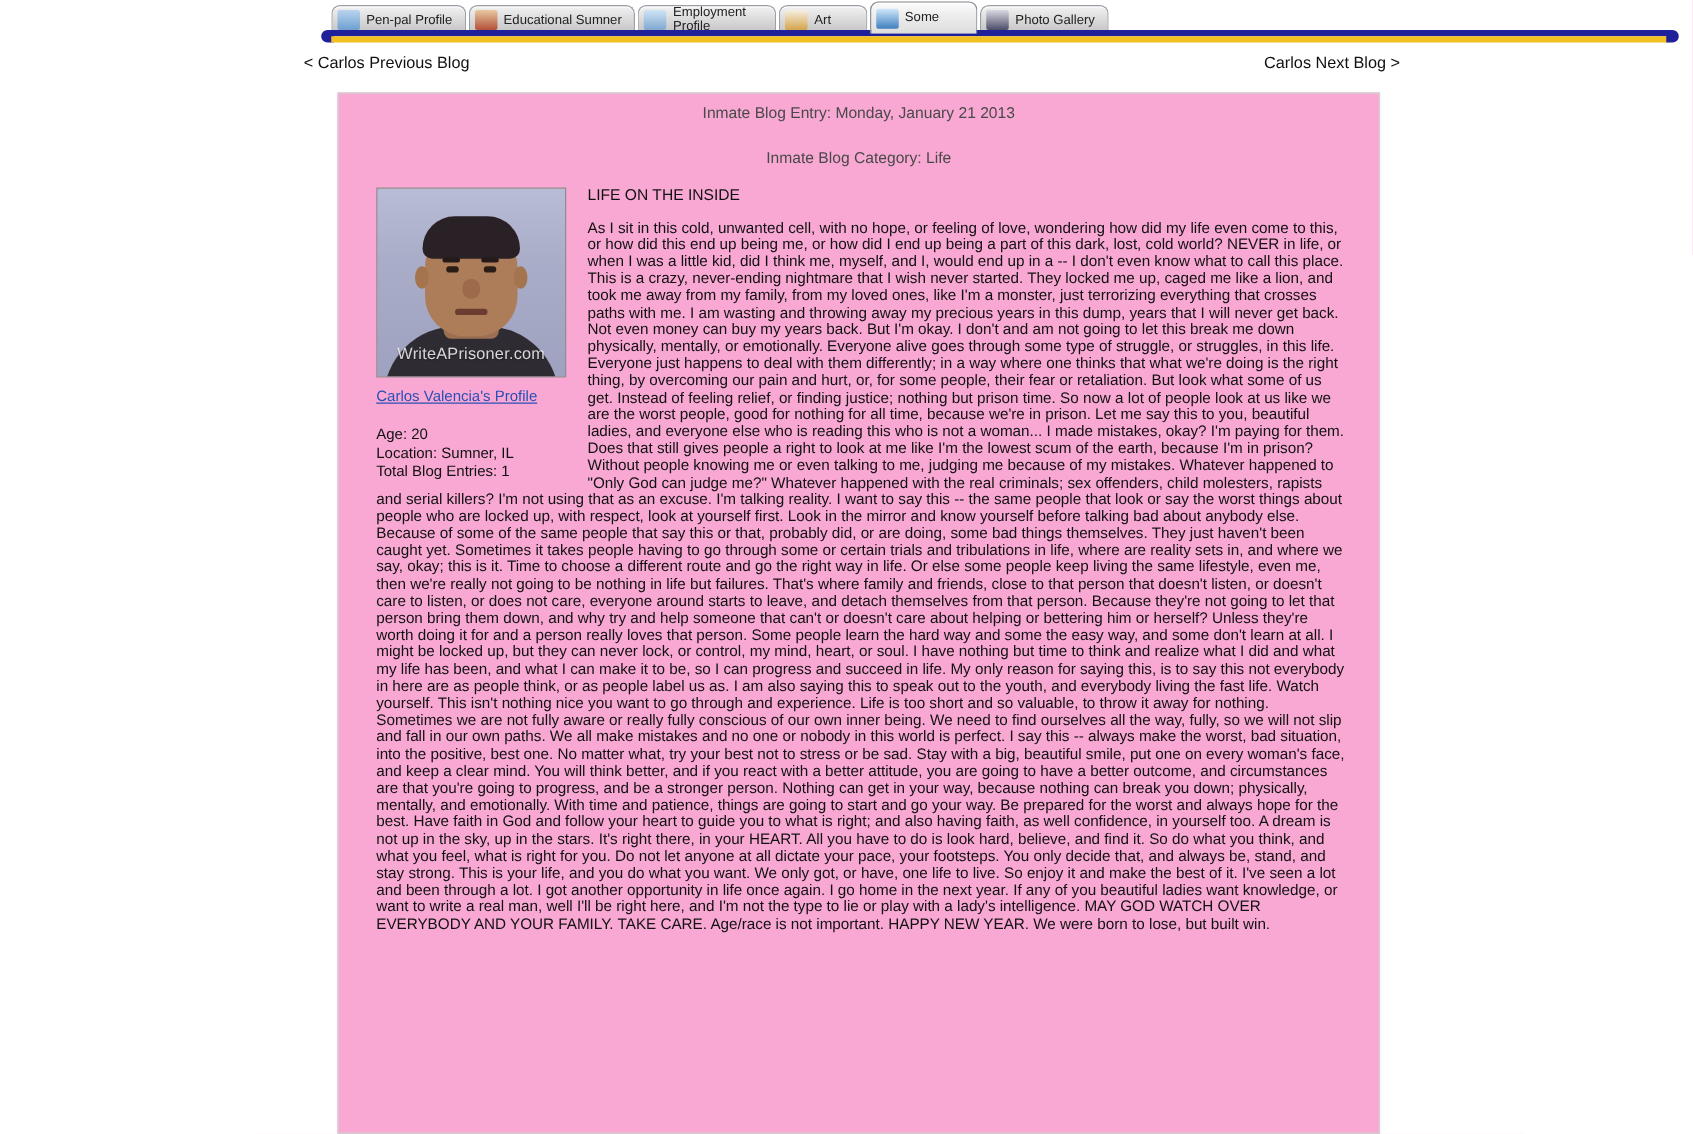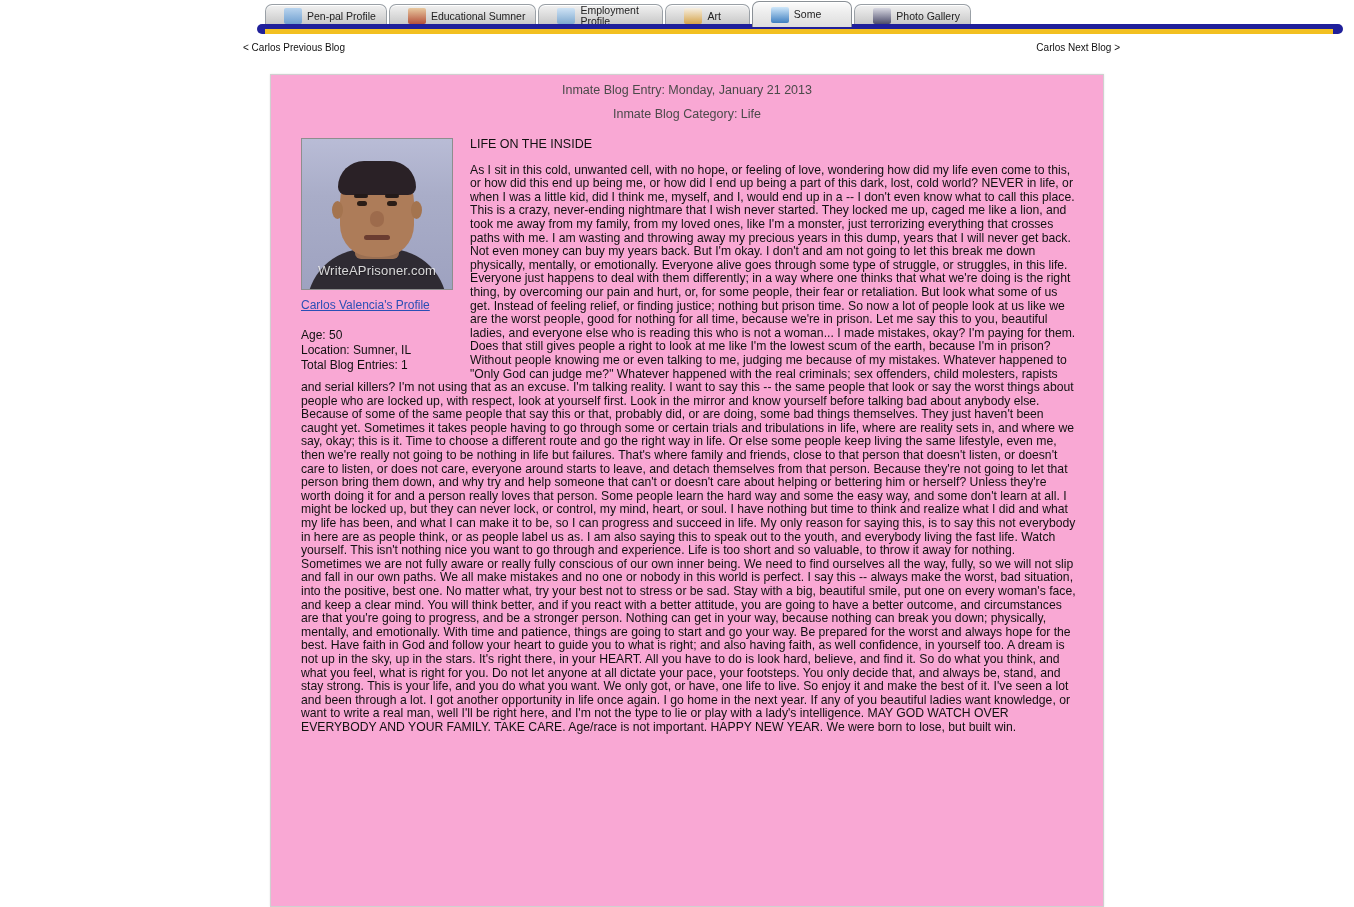--- a/index.html
+++ b/index.html
@@ -30,21 +30,21 @@
     display: flex;
     align-items: flex-end;
     height: 27px;
   }
   .tab {
     position: relative;
     height: 22px;
     margin-right: 2px;
     display: flex;
     align-items: center;
-    padding: 0 10px 0 18px;
+    padding: 0 10px 0 4px;
     border: 1px solid #9aa0a6;
     border-bottom: none;
     border-radius: 7px 7px 0 0;
     background: linear-gradient(to bottom, #f2f2f2 0%, #dcdcdc 45%, #c2c2c2 100%);
     color: #222;
     font-size: 10.5px;
     line-height: 11px;
     white-space: nowrap;
     box-shadow: inset 0 1px 0 #ffffff;
   }
@@ -110,21 +110,21 @@
   
   .navrow {
     position: absolute;
     left: 0;
     top: 42px;
     width: 1354px;
     height: 20px;
   }
   .navlink {
     position: absolute;
-    font-size: 10px;
+    font-size: 13px;
     color: #111;
     text-decoration: none;
     cursor: pointer;
   }
   .navlink.prev { left: 243px; top: 0; }
   .navlink.next { right: 234px; top: 0; }
 
   
   .card {
     position: absolute;
@@ -137,21 +137,21 @@
     box-shadow: 0 0 2px rgba(0,0,0,0.10);
     box-sizing: border-box;
   }
   .entry-head {
     text-align: center;
     color: #4a4a4a;
     font-size: 12.5px;
     margin-top: 8px;
   }
   .entry-head .line1 { margin-top: 6px; }
-  .entry-head .line2 { margin-top: 10px; }
+  .entry-head .line2 { margin-top: 22px; }
 
   .body-area {
     position: relative;
     margin-top: 16px;
     padding: 0 25px 0 30px;
   }
 
   .profile-col {
     float: left;
     width: 155px;
@@ -373,21 +373,21 @@
         <div class="mug-eye-l"></div>
         <div class="mug-eye-r"></div>
         <div class="mug-nose"></div>
         <div class="mug-mouth"></div>
         <div class="mug-watermark">WriteAPrisoner.com</div>
       </div>
 
       <a class="profile-link">Carlos Valencia's Profile</a>
 
       <div class="meta">
-        <div>Age: 50</div>
+        <div>Age: 20</div>
         <div>Location: Sumner, IL</div>
         <div>Total Blog Entries: 1</div>
       </div>
     </div>
 
     <div class="article">
       <p class="title">LIFE ON THE INSIDE</p>
       <p>As I sit in this cold, unwanted cell, with no hope, or feeling of love, wondering how did my life even come to this, or how did this end up being me, or how did I end up being a part of this dark, lost, cold world? NEVER in life, or when I was a little kid, did I think me, myself, and I, would end up in a -- I don't even know what to call this place. This is a crazy, never-ending nightmare that I wish never started. They locked me up, caged me like a lion, and took me away from my family, from my loved ones, like I'm a monster, just terrorizing everything that crosses paths with me. I am wasting and throwing away my precious years in this dump, years that I will never get back. Not even money can buy my years back. But I'm okay. I don't and am not going to let this break me down physically, mentally, or emotionally. Everyone alive goes through some type of struggle, or struggles, in this life. Everyone just happens to deal with them differently; in a way where one thinks that what we're doing is the right thing, by overcoming our pain and hurt, or, for some people, their fear or retaliation. But look what some of us get. Instead of feeling relief, or finding justice; nothing but prison time. So now a lot of people look at us like we are the worst people, good for nothing for all time, because we're in prison. Let me say this to you, beautiful ladies, and everyone else who is reading this who is not a woman... I made mistakes, okay? I'm paying for them. Does that still gives people a right to look at me like I'm the lowest scum of the earth, because I'm in prison? Without people knowing me or even talking to me, judging me because of my mistakes. Whatever happened to "Only God can judge me?" Whatever happened with the real criminals; sex offenders, child molesters, rapists and serial killers? I'm not using that as an excuse. I'm talking reality. I want to say this -- the same people that look or say the worst things about people who are locked up, with respect, look at yourself first. Look in the mirror and know yourself before talking bad about anybody else. Because of some of the same people that say this or that, probably did, or are doing, some bad things themselves. They just haven't been caught yet. Sometimes it takes people having to go through some or certain trials and tribulations in life, where are reality sets in, and where we say, okay; this is it. Time to choose a different route and go the right way in life. Or else some people keep living the same lifestyle, even me, then we're really not going to be nothing in life but failures. That's where family and friends, close to that person that doesn't listen, or doesn't care to listen, or does not care, everyone around starts to leave, and detach themselves from that person. Because they're not going to let that person bring them down, and why try and help someone that can't or doesn't care about helping or bettering him or herself? Unless they're worth doing it for and a person really loves that person. Some people learn the hard way and some the easy way, and some don't learn at all. I might be locked up, but they can never lock, or control, my mind, heart, or soul. I have nothing but time to think and realize what I did and what my life has been, and what I can make it to be, so I can progress and succeed in life. My only reason for saying this, is to say this not everybody in here are as people think, or as people label us as. I am also saying this to speak out to the youth, and everybody living the fast life. Watch yourself. This isn't nothing nice you want to go through and experience. Life is too short and so valuable, to throw it away for nothing. Sometimes we are not fully aware or really fully conscious of our own inner being. We need to find ourselves all the way, fully, so we will not slip and fall in our own paths. We all make mistakes and no one or nobody in this world is perfect. I say this -- always make the worst, bad situation, into the positive, best one. No matter what, try your best not to stress or be sad. Stay with a big, beautiful smile, put one on every woman's face, and keep a clear mind. You will think better, and if you react with a better attitude, you are going to have a better outcome, and circumstances are that you're going to progress, and be a stronger person. Nothing can get in your way, because nothing can break you down; physically, mentally, and emotionally. With time and patience, things are going to start and go your way. Be prepared for the worst and always hope for the best. Have faith in God and follow your heart to guide you to what is right; and also having faith, as well confidence, in yourself too. A dream is not up in the sky, up in the stars. It's right there, in your HEART. All you have to do is look hard, believe, and find it. So do what you think, and what you feel, what is right for you. Do not let anyone at all dictate your pace, your footsteps. You only decide that, and always be, stand, and stay strong. This is your life, and you do what you want. We only got, or have, one life to live. So enjoy it and make the best of it. I've seen a lot and been through a lot. I got another opportunity in life once again. I go home in the next year. If any of you beautiful ladies want knowledge, or want to write a real man, well I'll be right here, and I'm not the type to lie or play with a lady's intelligence. MAY GOD WATCH OVER EVERYBODY AND YOUR FAMILY. TAKE CARE. Age/race is not important. HAPPY NEW YEAR. We were born to lose, but built win.</p>
     </div>
 

